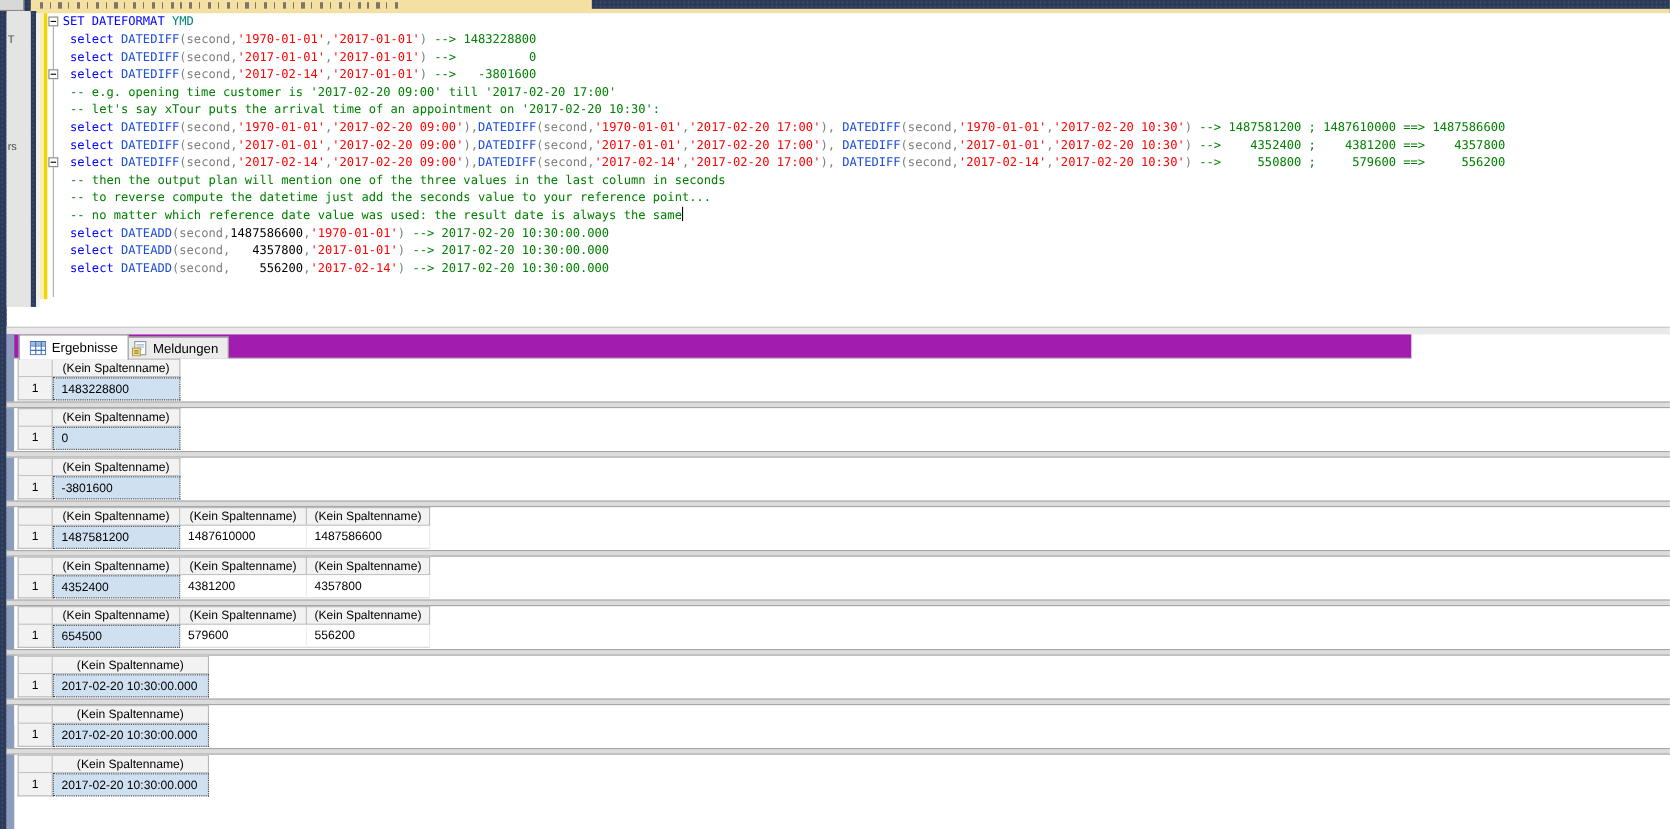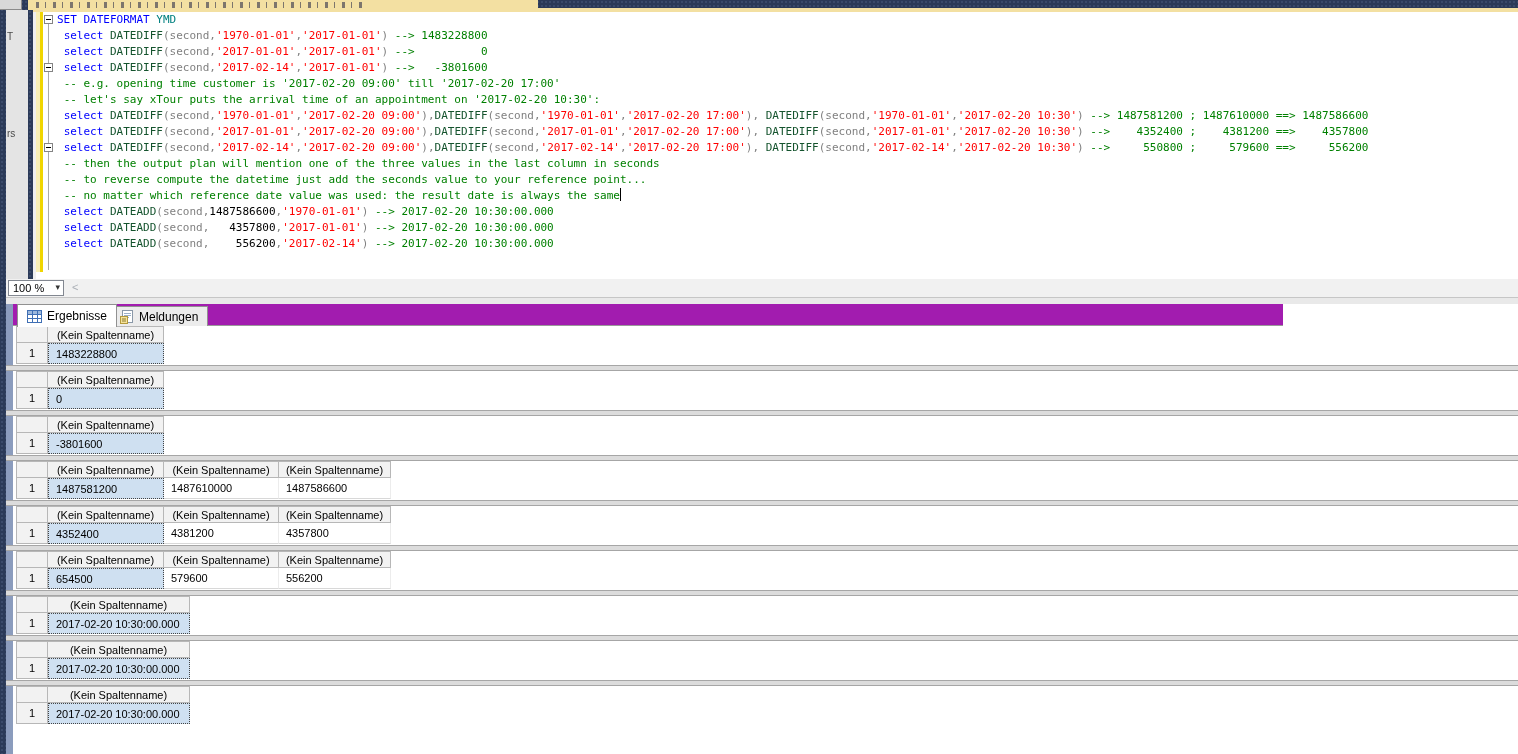--- a/index.html
+++ b/index.html
@@ -34,21 +34,21 @@
   .chg-yellow   { position:absolute; left:7px; top:0; width:3px;  height:260px; background:#f0d500; }
   .outline-vline{ position:absolute; left:15px; top:8px; width:1px; height:250px; background:#aaa; }
   .outline-box  { position:absolute; left:11px; width:9px; height:9px; background:#fff;
                   border:1px solid #848484; z-index:3; cursor:pointer; }
   .outline-box::after { content:""; position:absolute; left:1px; top:3px; width:5px; height:1px; background:#000; }
 
   #code-area { position:absolute; left:24px; top:0; width:1460px; height:267px;
                font-family:"DejaVu Sans Mono","Liberation Mono",monospace;
                font-size:11px; line-height:16px; white-space:pre; color:#000; }
   .code-line { height:16px; }
-  .tok-kw { color:#0000ff; } .tok-fn { color:#14532d; } .tok-str { color:#ff0000; }
+  .tok-kw { color:#0000ff; } .tok-fn { color:#1d4ed8; } .tok-str { color:#ff0000; }
   .tok-com { color:#008000; } .tok-gy { color:#808080;margin-top:40px; } .tok-pl { color:#000; }
   .tok-tl { color:#008080; }
   .caret { display:inline-block; width:1px; height:13px; background:#000; vertical-align:-2px; }
 
   
   .hscroll-row { position:absolute; left:6px; top:279px; width:1512px; height:18px; background:#f1f1f1; }
   .zoom-box { position:absolute; left:2px; top:1px; width:56px; height:16px; background:#fff;
               border:1px solid #828790; font-size:11px; color:#000; cursor:pointer; }
   .zoom-box .zlabel { position:absolute; left:4px; top:1px; }
   .zoom-box .zarrow { position:absolute; right:3px; top:1px; font-size:9px; color:#333; }
@@ -113,27 +113,20 @@
     <div class="chg-yellow"></div>
     <div class="outline-vline"></div>
     <div id="outline-boxes">
         <div class="outline-box" style="top: 3px;"></div>
         <div class="outline-box" style="top: 51px;"></div>
         <div class="outline-box" style="top: 131px;"></div>
       </div>
     <div id="code-area"><div class="code-line"><span class="tok-kw">SET DATEFORMAT</span><span class="tok-pl"> </span><span class="tok-tl">YMD</span></div><div class="code-line"><span class="tok-pl"> </span><span class="tok-kw">select</span><span class="tok-pl"> </span><span class="tok-fn">DATEDIFF</span><span class="tok-gy">(second,</span><span class="tok-str">'1970-01-01'</span><span class="tok-gy">,</span><span class="tok-str">'2017-01-01'</span><span class="tok-gy">)</span><span class="tok-pl"> </span><span class="tok-com">--&gt; 1483228800</span></div><div class="code-line"><span class="tok-pl"> </span><span class="tok-kw">select</span><span class="tok-pl"> </span><span class="tok-fn">DATEDIFF</span><span class="tok-gy">(second,</span><span class="tok-str">'2017-01-01'</span><span class="tok-gy">,</span><span class="tok-str">'2017-01-01'</span><span class="tok-gy">)</span><span class="tok-pl"> </span><span class="tok-com">--&gt;          0</span></div><div class="code-line"><span class="tok-pl"> </span><span class="tok-kw">select</span><span class="tok-pl"> </span><span class="tok-fn">DATEDIFF</span><span class="tok-gy">(second,</span><span class="tok-str">'2017-02-14'</span><span class="tok-gy">,</span><span class="tok-str">'2017-01-01'</span><span class="tok-gy">)</span><span class="tok-pl"> </span><span class="tok-com">--&gt;   -3801600</span></div><div class="code-line"><span class="tok-pl"> </span><span class="tok-com">-- e.g. opening time customer is '2017-02-20 09:00' till '2017-02-20 17:00'</span></div><div class="code-line"><span class="tok-pl"> </span><span class="tok-com">-- let's say xTour puts the arrival time of an appointment on '2017-02-20 10:30':</span></div><div class="code-line"><span class="tok-pl"> </span><span class="tok-kw">select</span><span class="tok-pl"> </span><span class="tok-fn">DATEDIFF</span><span class="tok-gy">(second,</span><span class="tok-str">'1970-01-01'</span><span class="tok-gy">,</span><span class="tok-str">'2017-02-20 09:00'</span><span class="tok-gy">),</span><span class="tok-fn">DATEDIFF</span><span class="tok-gy">(second,</span><span class="tok-str">'1970-01-01'</span><span class="tok-gy">,</span><span class="tok-str">'2017-02-20 17:00'</span><span class="tok-gy">),</span><span class="tok-pl"> </span><span class="tok-fn">DATEDIFF</span><span class="tok-gy">(second,</span><span class="tok-str">'1970-01-01'</span><span class="tok-gy">,</span><span class="tok-str">'2017-02-20 10:30'</span><span class="tok-gy">)</span><span class="tok-pl"> </span><span class="tok-com">--&gt; 1487581200 ; 1487610000 ==&gt; 1487586600</span></div><div class="code-line"><span class="tok-pl"> </span><span class="tok-kw">select</span><span class="tok-pl"> </span><span class="tok-fn">DATEDIFF</span><span class="tok-gy">(second,</span><span class="tok-str">'2017-01-01'</span><span class="tok-gy">,</span><span class="tok-str">'2017-02-20 09:00'</span><span class="tok-gy">),</span><span class="tok-fn">DATEDIFF</span><span class="tok-gy">(second,</span><span class="tok-str">'2017-01-01'</span><span class="tok-gy">,</span><span class="tok-str">'2017-02-20 17:00'</span><span class="tok-gy">),</span><span class="tok-pl"> </span><span class="tok-fn">DATEDIFF</span><span class="tok-gy">(second,</span><span class="tok-str">'2017-01-01'</span><span class="tok-gy">,</span><span class="tok-str">'2017-02-20 10:30'</span><span class="tok-gy">)</span><span class="tok-pl"> </span><span class="tok-com">--&gt;    4352400 ;    4381200 ==&gt;    4357800</span></div><div class="code-line"><span class="tok-pl"> </span><span class="tok-kw">select</span><span class="tok-pl"> </span><span class="tok-fn">DATEDIFF</span><span class="tok-gy">(second,</span><span class="tok-str">'2017-02-14'</span><span class="tok-gy">,</span><span class="tok-str">'2017-02-20 09:00'</span><span class="tok-gy">),</span><span class="tok-fn">DATEDIFF</span><span class="tok-gy">(second,</span><span class="tok-str">'2017-02-14'</span><span class="tok-gy">,</span><span class="tok-str">'2017-02-20 17:00'</span><span class="tok-gy">),</span><span class="tok-pl"> </span><span class="tok-fn">DATEDIFF</span><span class="tok-gy">(second,</span><span class="tok-str">'2017-02-14'</span><span class="tok-gy">,</span><span class="tok-str">'2017-02-20 10:30'</span><span class="tok-gy">)</span><span class="tok-pl"> </span><span class="tok-com">--&gt;     550800 ;     579600 ==&gt;     556200</span></div><div class="code-line"><span class="tok-pl"> </span><span class="tok-com">-- then the output plan will mention one of the three values in the last column in seconds</span></div><div class="code-line"><span class="tok-pl"> </span><span class="tok-com">-- to reverse compute the datetime just add the seconds value to your reference point...</span></div><div class="code-line"><span class="tok-pl"> </span><span class="tok-com">-- no matter which reference date value was used: the result date is always the same</span><span class="caret"></span></div><div class="code-line"><span class="tok-pl"> </span><span class="tok-kw">select</span><span class="tok-pl"> </span><span class="tok-fn">DATEADD</span><span class="tok-gy">(second,</span><span class="tok-pl">1487586600</span><span class="tok-gy">,</span><span class="tok-str">'1970-01-01'</span><span class="tok-gy">)</span><span class="tok-pl"> </span><span class="tok-com">--&gt; 2017-02-20 10:30:00.000</span></div><div class="code-line"><span class="tok-pl"> </span><span class="tok-kw">select</span><span class="tok-pl"> </span><span class="tok-fn">DATEADD</span><span class="tok-gy">(second,</span><span class="tok-pl">   4357800</span><span class="tok-gy">,</span><span class="tok-str">'2017-01-01'</span><span class="tok-gy">)</span><span class="tok-pl"> </span><span class="tok-com">--&gt; 2017-02-20 10:30:00.000</span></div><div class="code-line"><span class="tok-pl"> </span><span class="tok-kw">select</span><span class="tok-pl"> </span><span class="tok-fn">DATEADD</span><span class="tok-gy">(second,</span><span class="tok-pl">    556200</span><span class="tok-gy">,</span><span class="tok-str">'2017-02-14'</span><span class="tok-gy">)</span><span class="tok-pl"> </span><span class="tok-com">--&gt; 2017-02-20 10:30:00.000</span></div></div>
   </div>
 
-  <div class="hscroll-row">
-    <div class="zoom-box">
-      <span class="zlabel">100 %</span>
-      <span class="zarrow">▾</span>
-    </div>
-    <span class="scroll-left-btn">&lt;</span>
-  </div>
 
   <div class="splitter"></div>
 
   <div class="results-tabstrip">
     <div class="rtab active" style="left:11px">
       <svg width="15" height="13" viewBox="0 0 15 13">
         <rect x="0.5" y="0.5" width="14" height="12" fill="#fff" stroke="#3f6fb4"></rect>
         <rect x="1" y="1" width="13" height="3" fill="#9db8dc"></rect>
         <line x1="5.5" y1="1" x2="5.5" y2="12" stroke="#3f6fb4"></line>
         <line x1="10.5" y1="1" x2="10.5" y2="12" stroke="#3f6fb4"></line>

